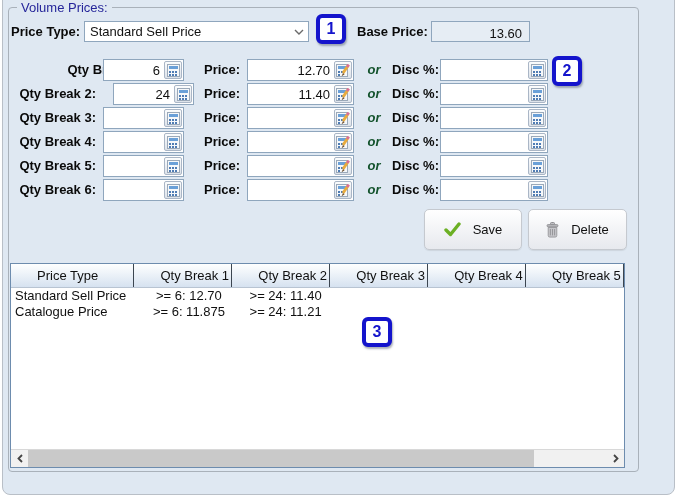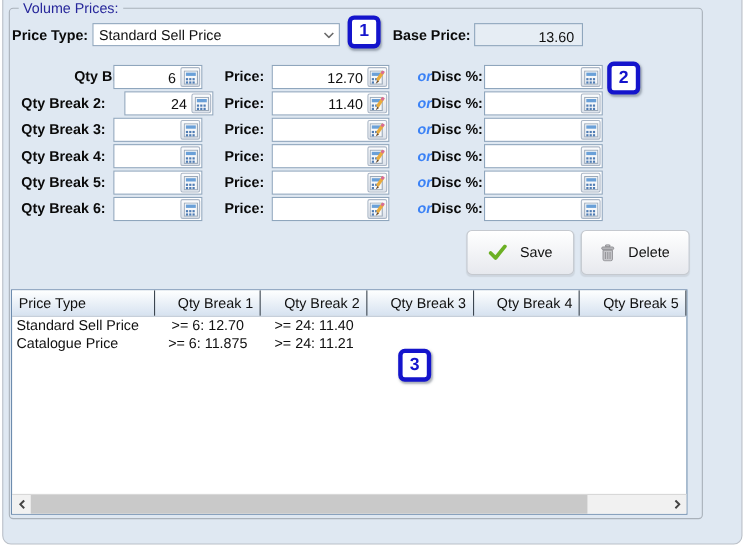--- a/index.html
+++ b/index.html
@@ -19,35 +19,35 @@
                text-align:right;padding:0 3px;}
   .combo{position:absolute;display:flex;align-items:center;background:#ffffff;
          border:1px solid #8fa6bd;box-sizing:border-box;cursor:default;}
   .combo .val{flex:1;padding:0 5px;white-space:nowrap;overflow:hidden;}
   .combo .chev{width:18px;display:flex;align-items:center;justify-content:center;}
   .ro-field{position:absolute;background:#e6edf4;border:1px solid #8fa6bd;box-sizing:border-box;
             display:flex;align-items:flex-end;justify-content:flex-end;padding:0 7px;}
   .icon-btn{width:18px;height:18px;margin:1px;flex:0 0 auto;display:flex;align-items:center;
             justify-content:center;background:linear-gradient(#fbfcfd,#dde3eb);
             border:1px solid #aab6c6;border-radius:2px;padding:0;cursor:pointer;}
-  .orlbl{position:absolute;font-weight:bold;font-style:italic;color:#3b82f6;margin-left:12px;}
+  .orlbl{position:absolute;font-weight:bold;font-style:italic;color:#14532d;}
   .callout{position:absolute;width:30px;height:30px;box-sizing:border-box;background:#ffffff;
            border:4px solid #1414cc;border-radius:6px;color:#1414cc;font-weight:bold;font-size:16px;
            display:flex;align-items:center;justify-content:center;
            box-shadow:1px 2px 2px rgba(90,100,115,0.5);z-index:5;}
   .btn{position:absolute;display:flex;align-items:center;justify-content:center;gap:12px;
        background:linear-gradient(#ffffff,#e7e9ee);border:1px solid #c5c9cf;border-radius:5px;
        font-family:"Liberation Sans",sans-serif;font-size:13px;color:#101010;cursor:pointer;
        box-shadow:0 1px 1px rgba(0,0,0,0.08);}
   .grid{position:absolute;left:10px;top:263px;width:615px;height:205px;background:#ffffff;
         border:1px solid #6d8cae;box-sizing:border-box;}
   .thead{display:flex;height:24px;background:linear-gradient(#feffff,#d6e2f0);
          border-bottom:1px solid #b8c4d2;box-sizing:border-box;}
   .th{box-sizing:border-box;border-right:1px solid #3c4650;line-height:23px;
-      padding:0 6px;white-space:nowrap;overflow:hidden;}
+      padding:0 6px;white-space:nowrap;overflow:hidden;margin-left:20px;}
   .trow{display:flex;height:16px;line-height:16px;}
   .td{box-sizing:border-box;padding:0 6px;white-space:nowrap;overflow:hidden;}
   .c0{width:130px;} .cn{width:97px;text-align:right;} .cfill{flex:1;}
   .td.cn{text-align:center;}
   .td.c0{padding-left:4px;}
   .hscroll{position:absolute;left:0;right:0;bottom:0;height:17px;display:flex;
            background:#f1f1f1;border-top:1px solid #d8d8d8;}
   .sb-btn{width:17px;display:flex;align-items:center;justify-content:center;cursor:pointer;}
   .sb-track{position:relative;flex:1;}
   .sb-thumb{position:absolute;left:0;top:0;bottom:0;width:506px;background:#c9c9c9;cursor:grab;}

